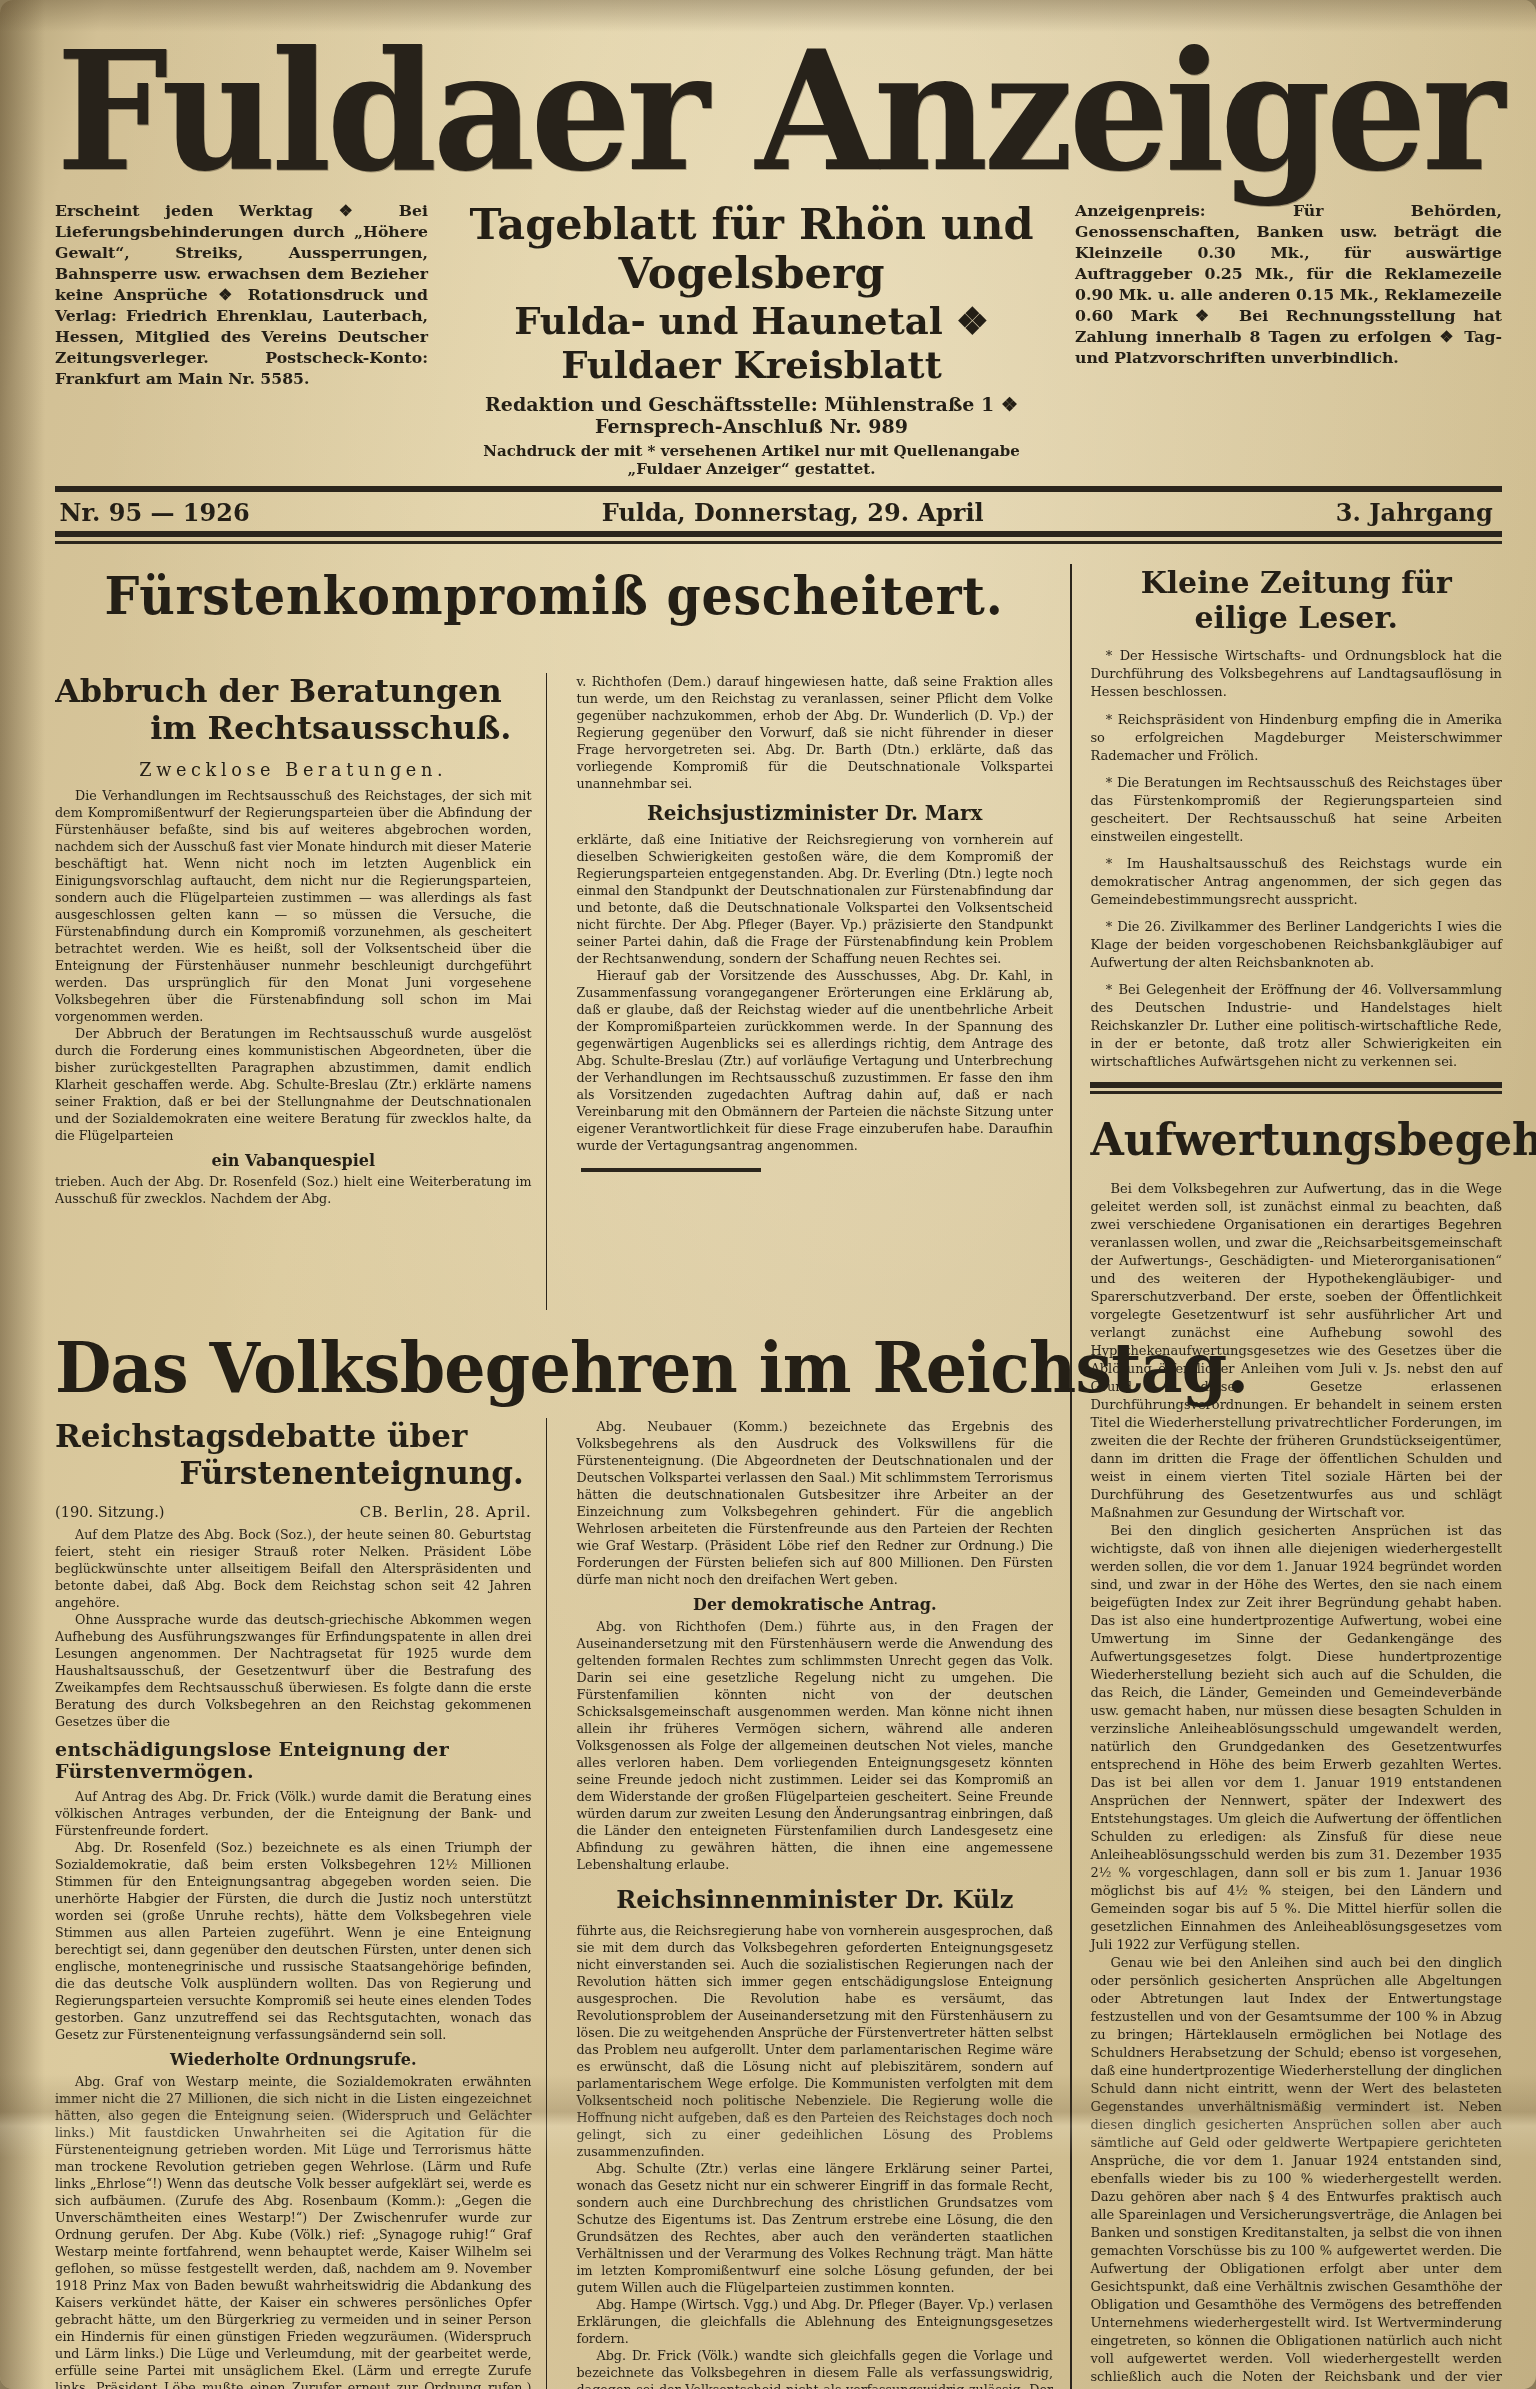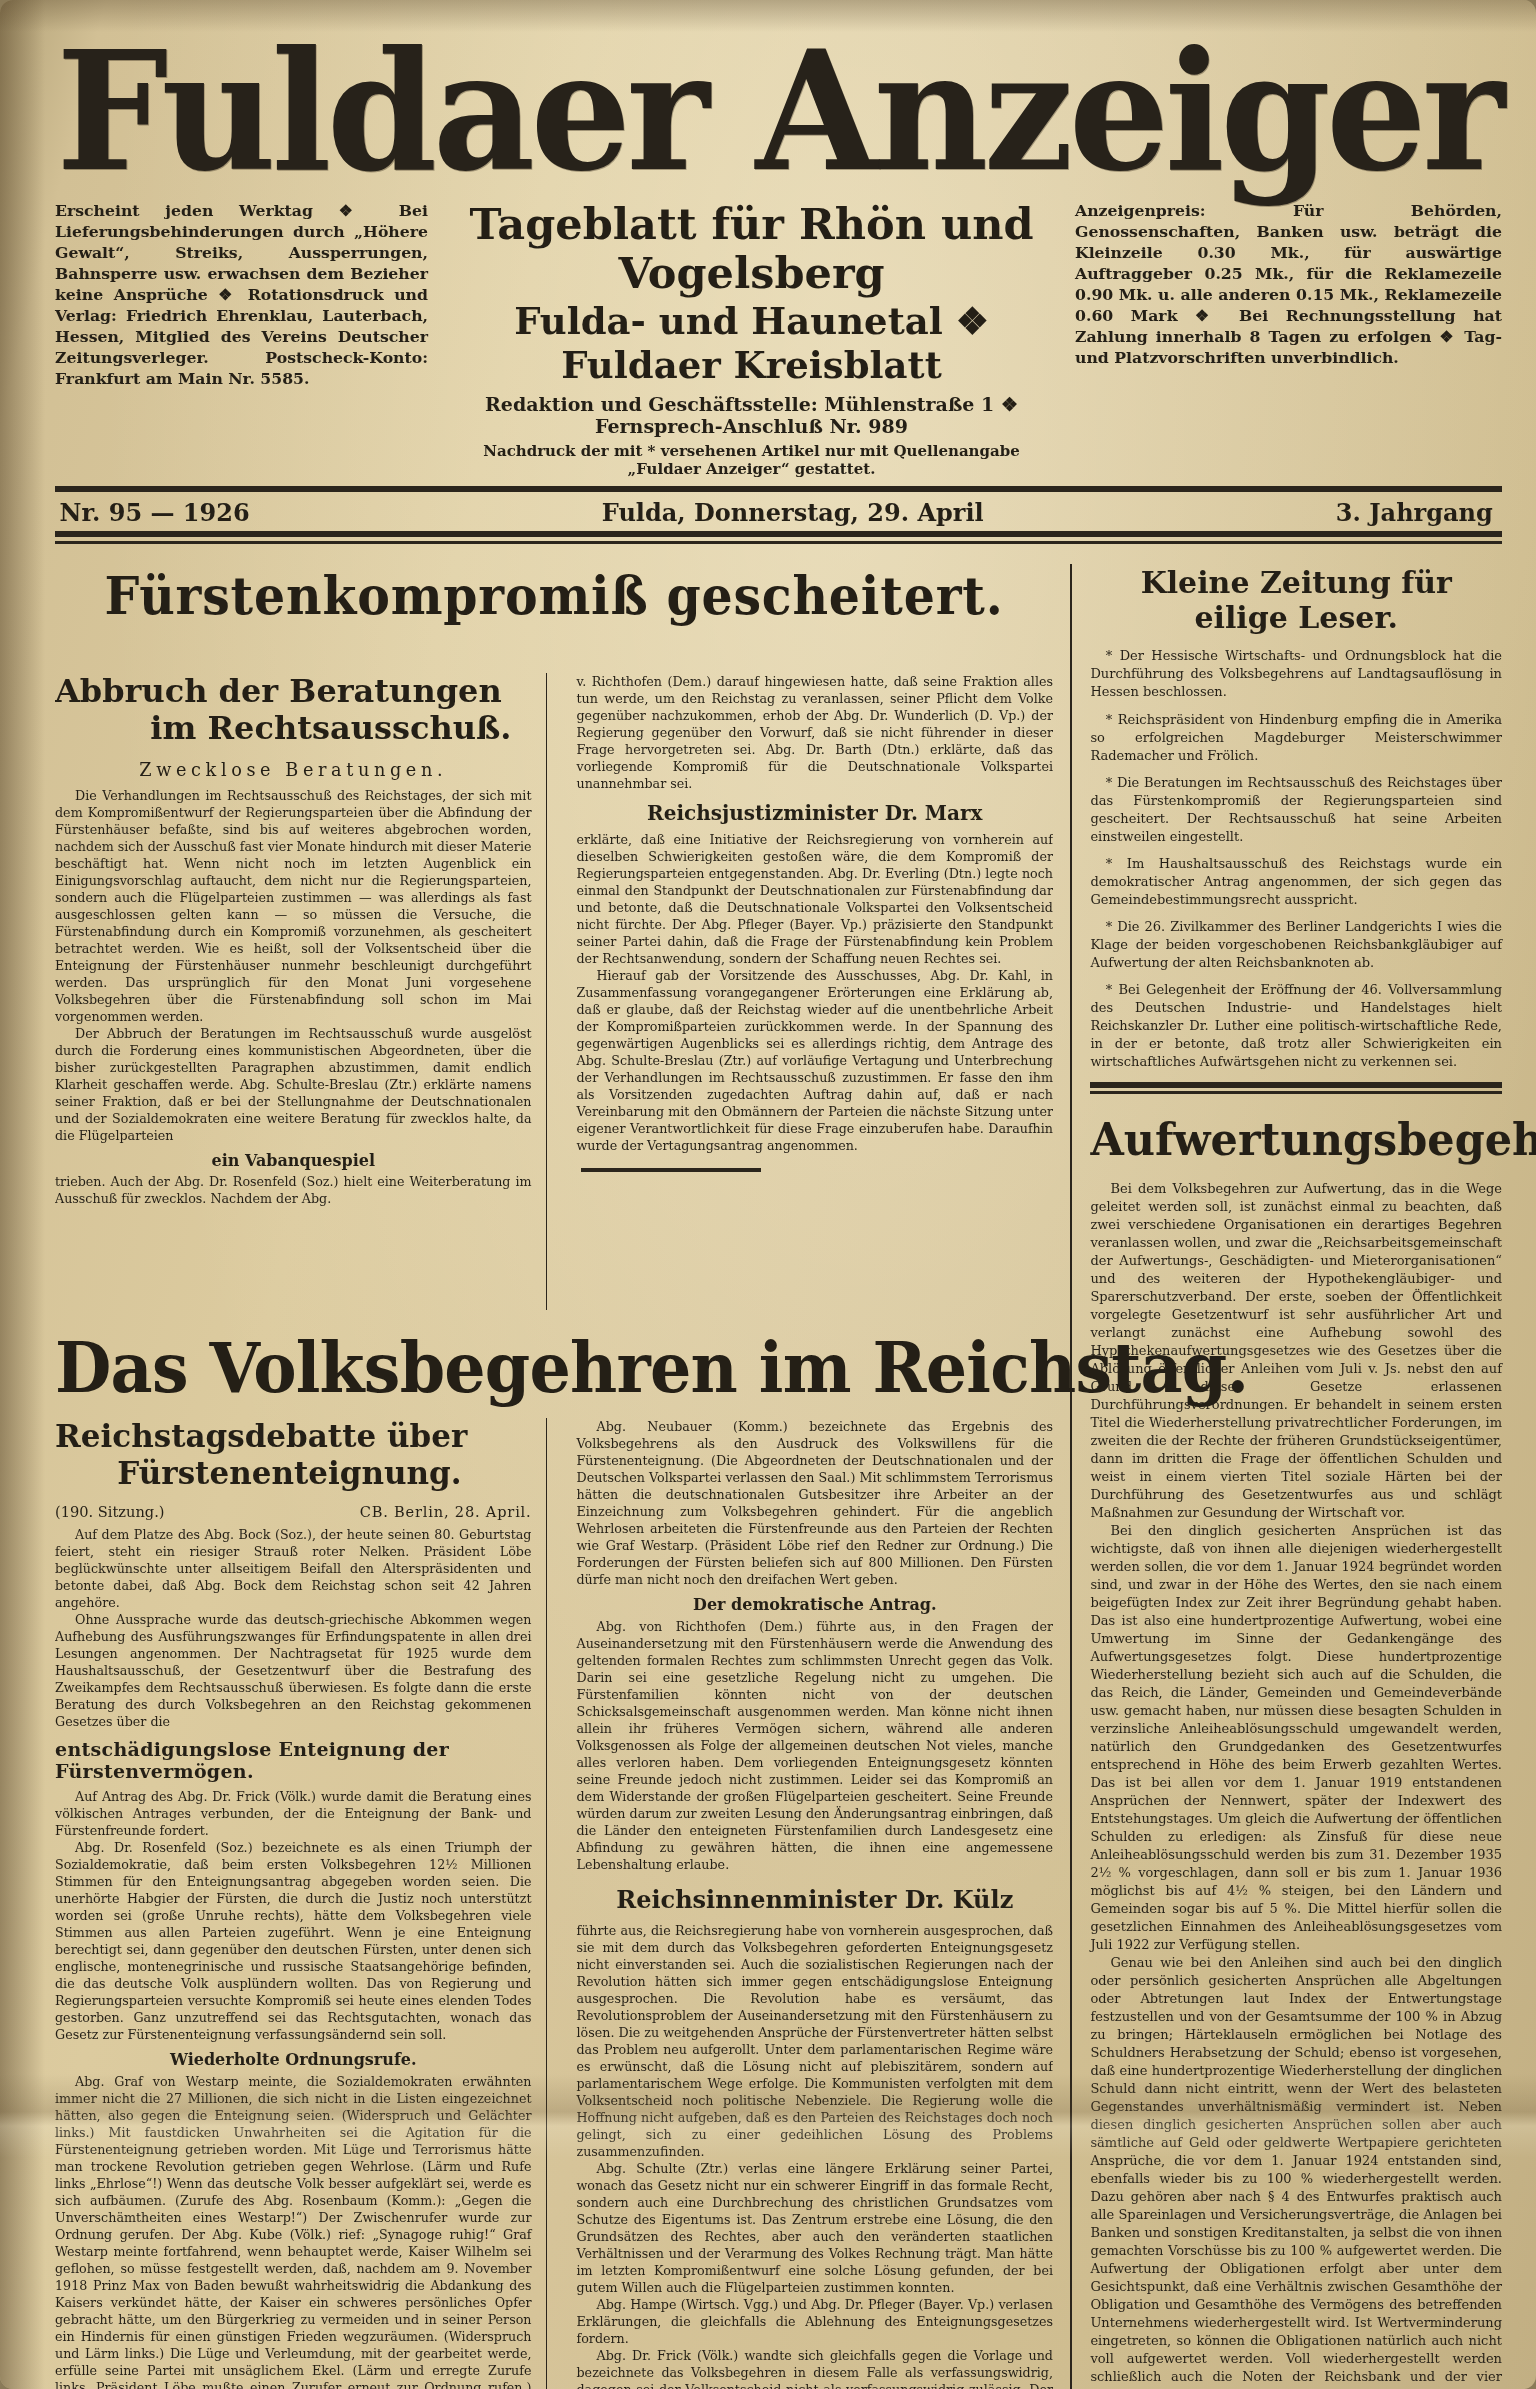--- a/index.html
+++ b/index.html
@@ -68,21 +68,21 @@
   .kicker{font-size:17.7px;text-align:center;letter-spacing:4.6px;margin:12.3px 0 6.1px 0;}
 
   .body-p{margin:0;font-size:12.7px;line-height:17px;text-align:justify;text-indent:20px;overflow-wrap:break-word;}
   .body-p.noindent{text-indent:0;}
   .crosshead{font-size:16px;font-weight:bold;text-align:center;margin:7px 0 3.8px 0;}
   .crosshead-lg{font-size:20px;font-weight:bold;text-align:center;margin:9.2px 0 6.1px 0;}
   .boldline{font-size:19px;font-weight:bold;margin:7.7px 0 6.1px 0;letter-spacing:0.3px;}
   .minister{font-size:24px;font-weight:bold;text-align:center;margin:12.3px 0 7.7px 0;}
 
   .subhead2{font-size:31px;font-weight:bold;line-height:1.2;}
-  .subhead2 .l2{text-align:center;padding-right:7.7px;}
+  .subhead2 .l2{text-align:right;padding-right:7.7px;}
   .session-row{display:flex;justify-content:space-between;font-size:14.6px;margin:10.8px 0 6.1px 0;}
   .session-date{letter-spacing:0.8px;}
 
   .end-rule{width:180px;height:3.8px;background:#2b251c;margin:14px 0 0 4.6px;}
 
   
   .kz-title{font-size:30px;font-weight:bold;text-align:center;margin:1.5px 0 12.3px 0;}
   .kz-item{margin:0 0 9.2px 0;font-size:13px;line-height:18px;text-align:justify;text-indent:15.4px;}
   .kz-rule{border-top:6.1px solid #2b251c;margin:10.8px 0 3.1px 0;}
   .kz-rule-b{border-top:3.1px solid #2b251c;margin-bottom:4.6px;}

